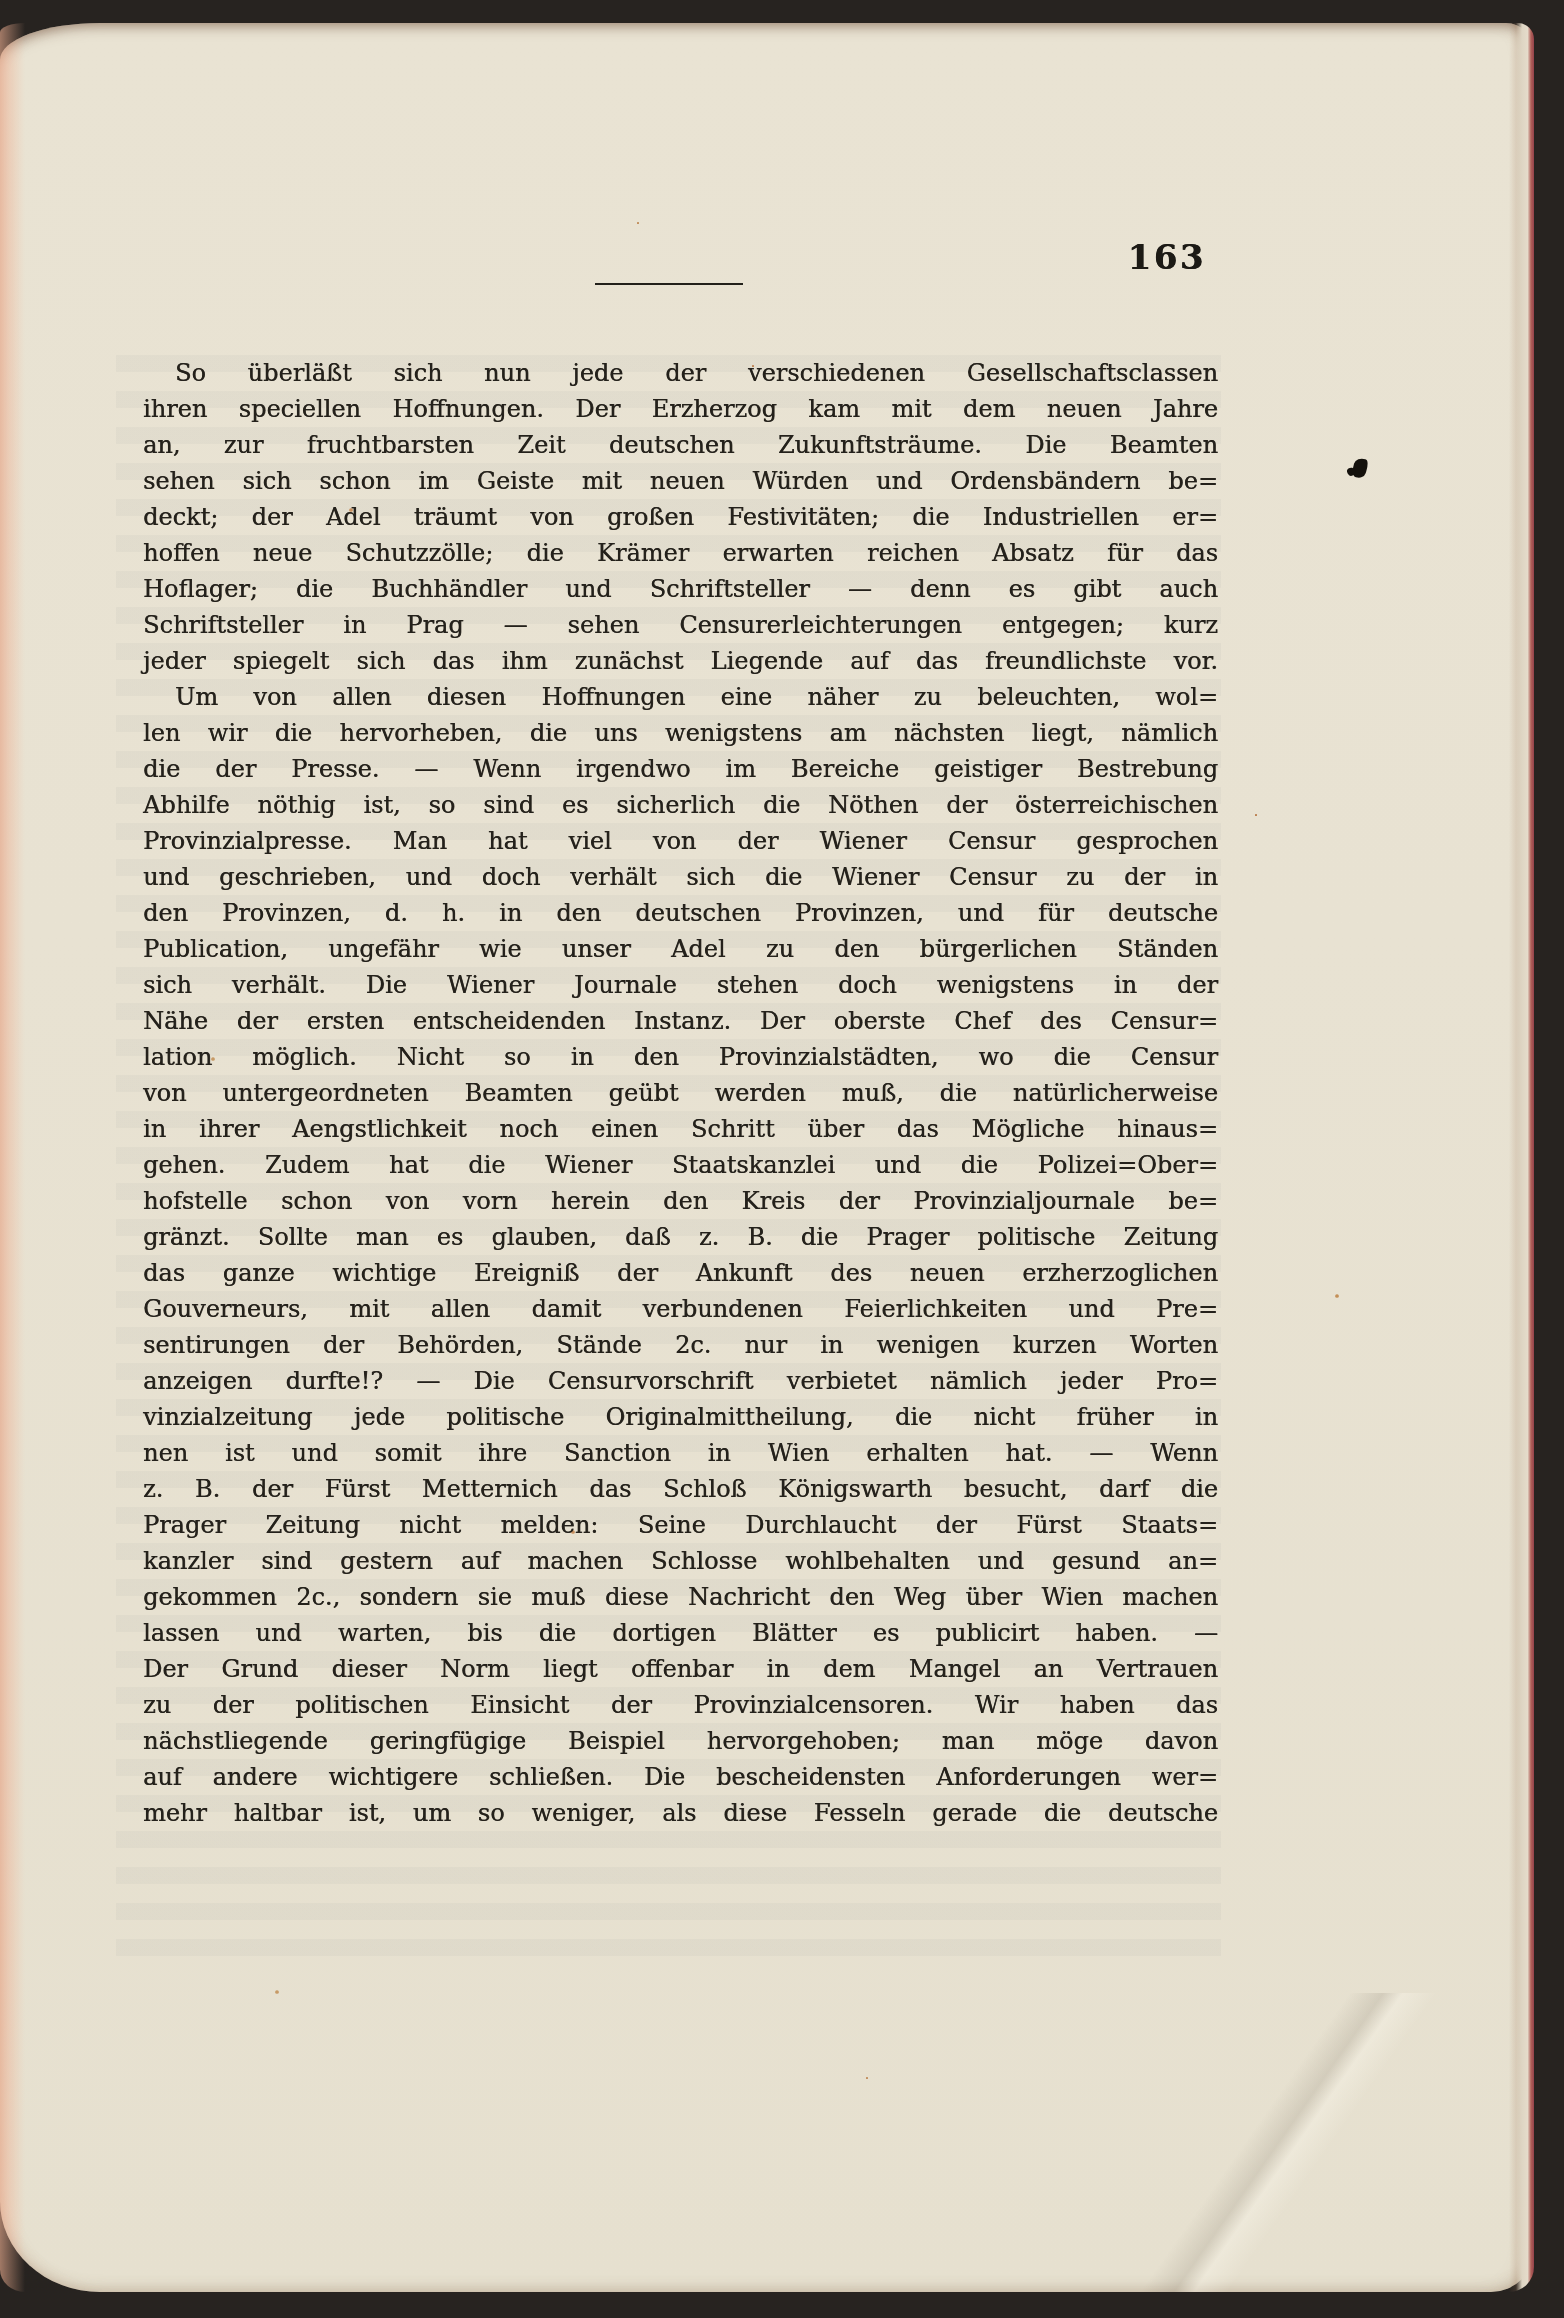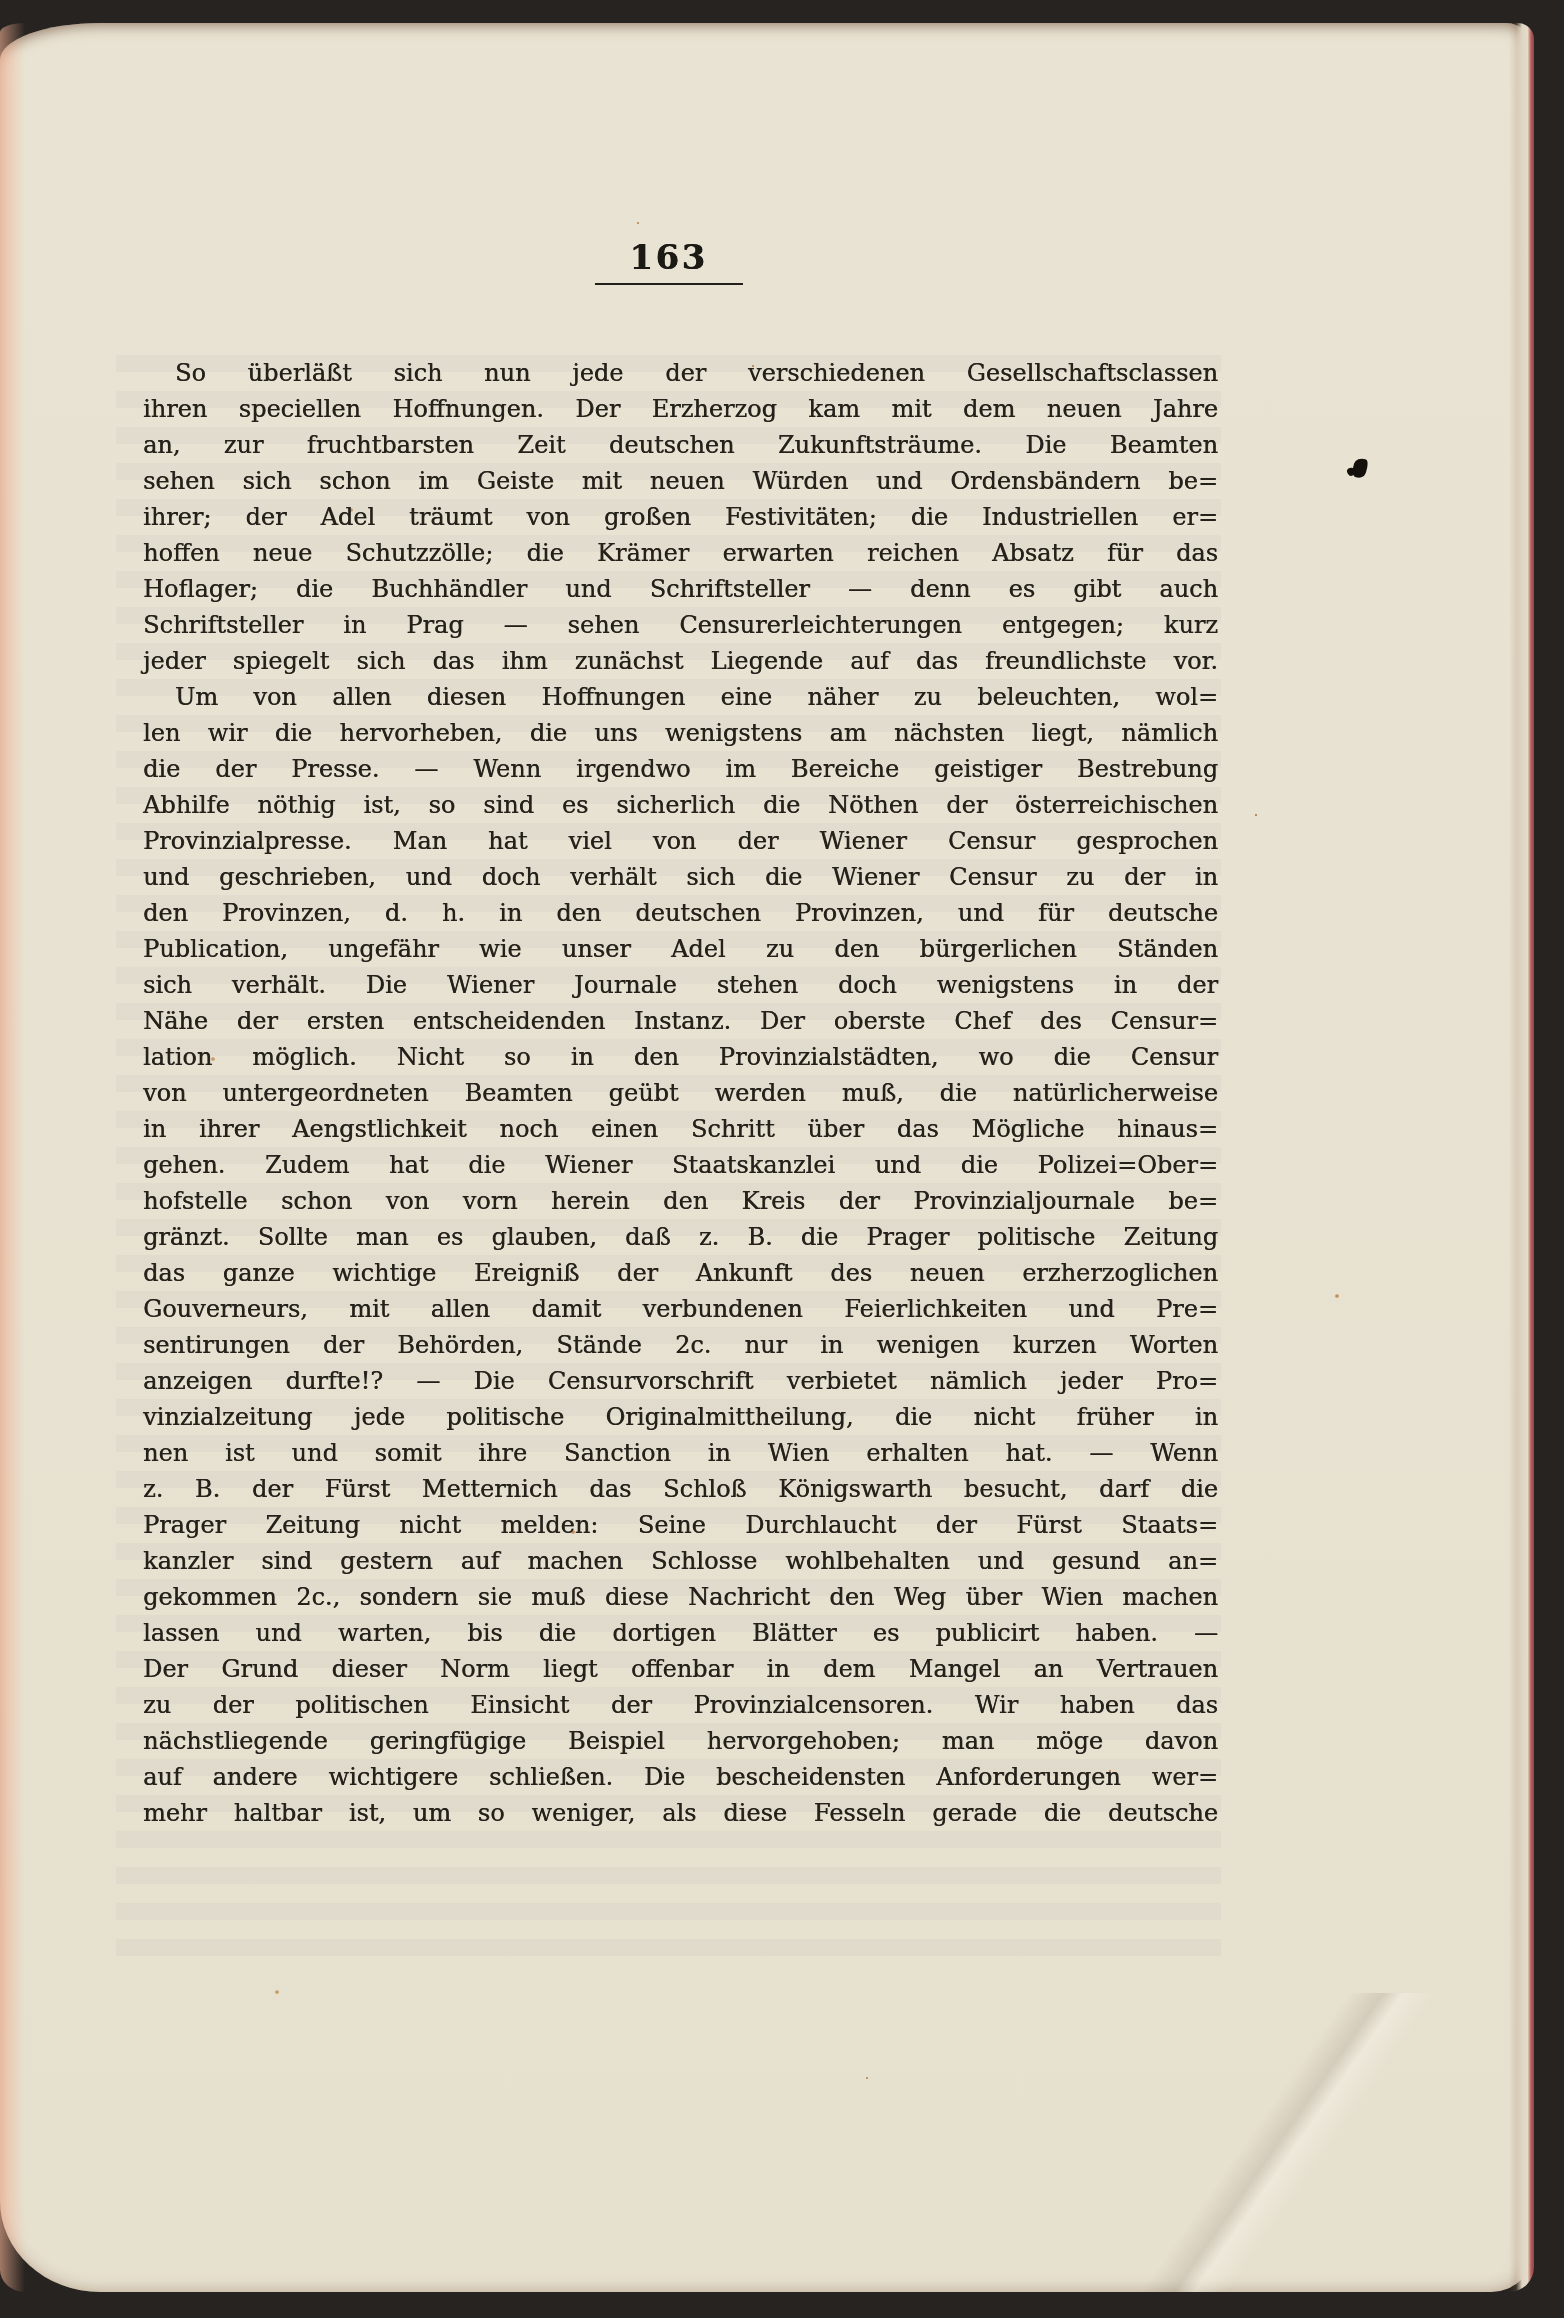--- a/index.html
+++ b/index.html
@@ -54,21 +54,21 @@
       1255px 791px 0 0 #b97a48,
       572px 1508px 0 0.8px #c8905f,
       1109px 1747px 0 0 #bd8250,
       276px 1968px 0 0.8px #c79a66,
       866px 2054px 0 0 #c08a58,
       1336px 1272px 0 0.8px #c49058,
       637px 199px 0 0 #bf8a55;
   }
   .pagenum-wrap{
     position:absolute;left:131px;top:214px;width:1075px;
-    text-align:center;
+    text-align:right;
   }
   .pagenum{
     font-size:34px;font-weight:bold;color:#1c1a15;
     letter-spacing:2.5px;
     text-shadow:0.4px 0 0 #1c1a15;
   }
   .rule{
     width:148px;height:2.5px;margin:5.8px auto 0;
     background:#22201a;
     box-shadow:0 4.2px 0 -1.7px rgba(128,122,106,.55);
@@ -119,21 +119,21 @@
   <div class="pagenum-wrap">
     <div class="pagenum">163</div>
     <div class="rule"></div>
   </div>
 
   <div class="textblock">
       <div class="line first">So überläßt sich nun jede der verschiedenen Gesellschaftsclassen</div>
       <div class="line">ihren speciellen Hoffnungen. Der Erzherzog kam mit dem neuen Jahre</div>
       <div class="line">an, zur fruchtbarsten Zeit deutschen Zukunftsträume. Die Beamten</div>
       <div class="line">sehen sich schon im Geiste mit neuen Würden und Ordensbändern be=</div>
-      <div class="line">ihrer; der Adel träumt von großen Festivitäten; die Industriellen er=</div>
+      <div class="line">deckt; der Adel träumt von großen Festivitäten; die Industriellen er=</div>
       <div class="line">hoffen neue Schutzzölle; die Krämer erwarten reichen Absatz für das</div>
       <div class="line">Hoflager; die Buchhändler und Schriftsteller — denn es gibt auch</div>
       <div class="line">Schriftsteller in Prag — sehen Censurerleichterungen entgegen; kurz</div>
       <div class="line">jeder spiegelt sich das ihm zunächst Liegende auf das freundlichste vor.</div>
       <div class="line first">Um von allen diesen Hoffnungen eine näher zu beleuchten, wol=</div>
       <div class="line">len wir die hervorheben, die uns wenigstens am nächsten liegt, nämlich</div>
       <div class="line">die der Presse. — Wenn irgendwo im Bereiche geistiger Bestrebung</div>
       <div class="line">Abhilfe nöthig ist, so sind es sicherlich die Nöthen der österreichischen</div>
       <div class="line">Provinzialpresse. Man hat viel von der Wiener Censur gesprochen</div>
       <div class="line">und geschrieben, und doch verhält sich die Wiener Censur zu der in</div>

